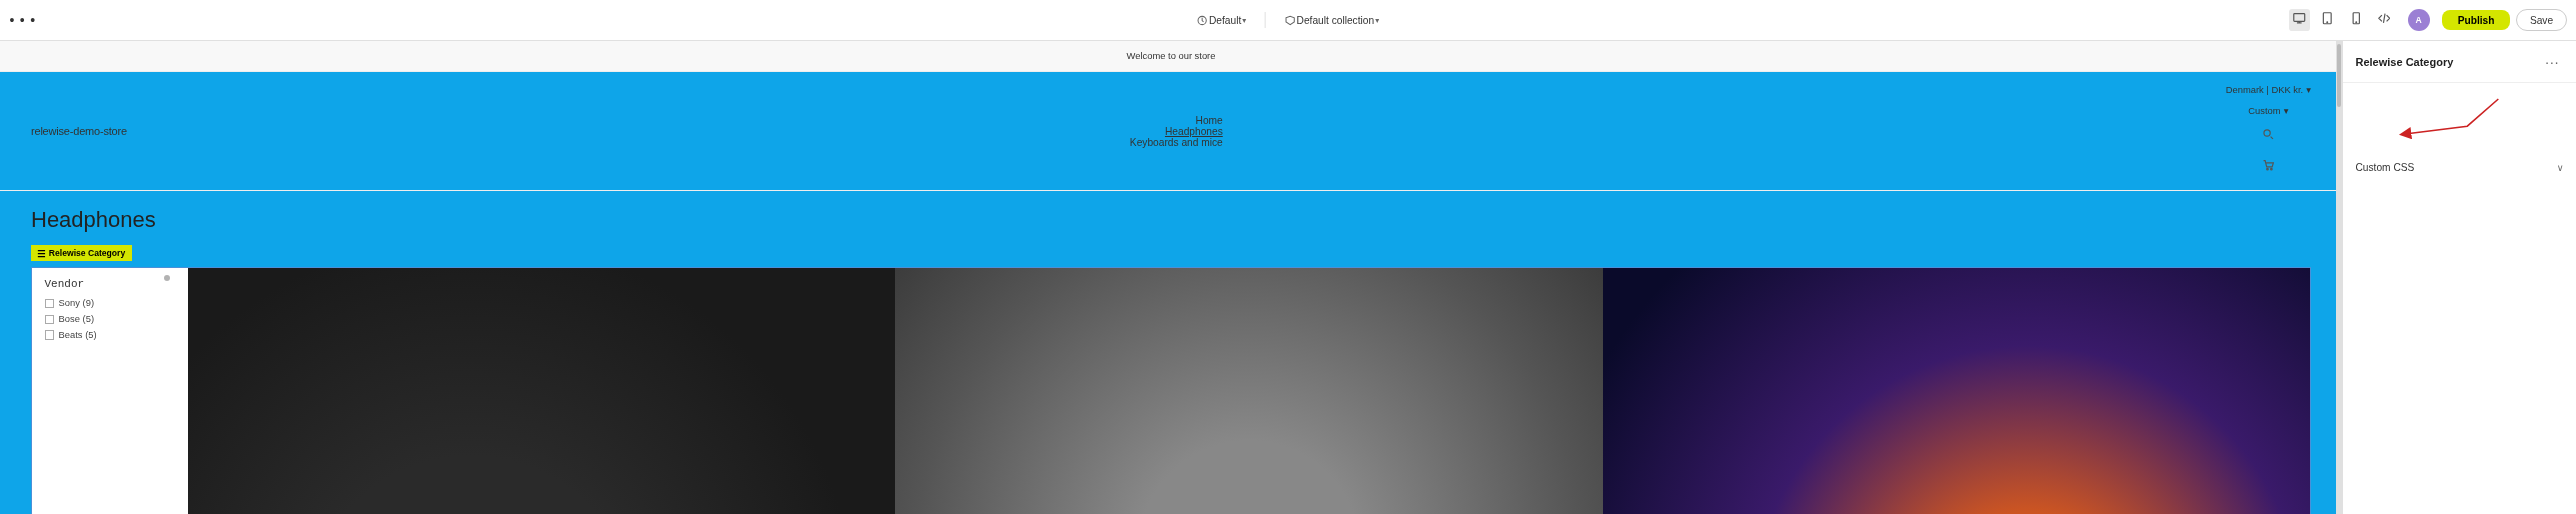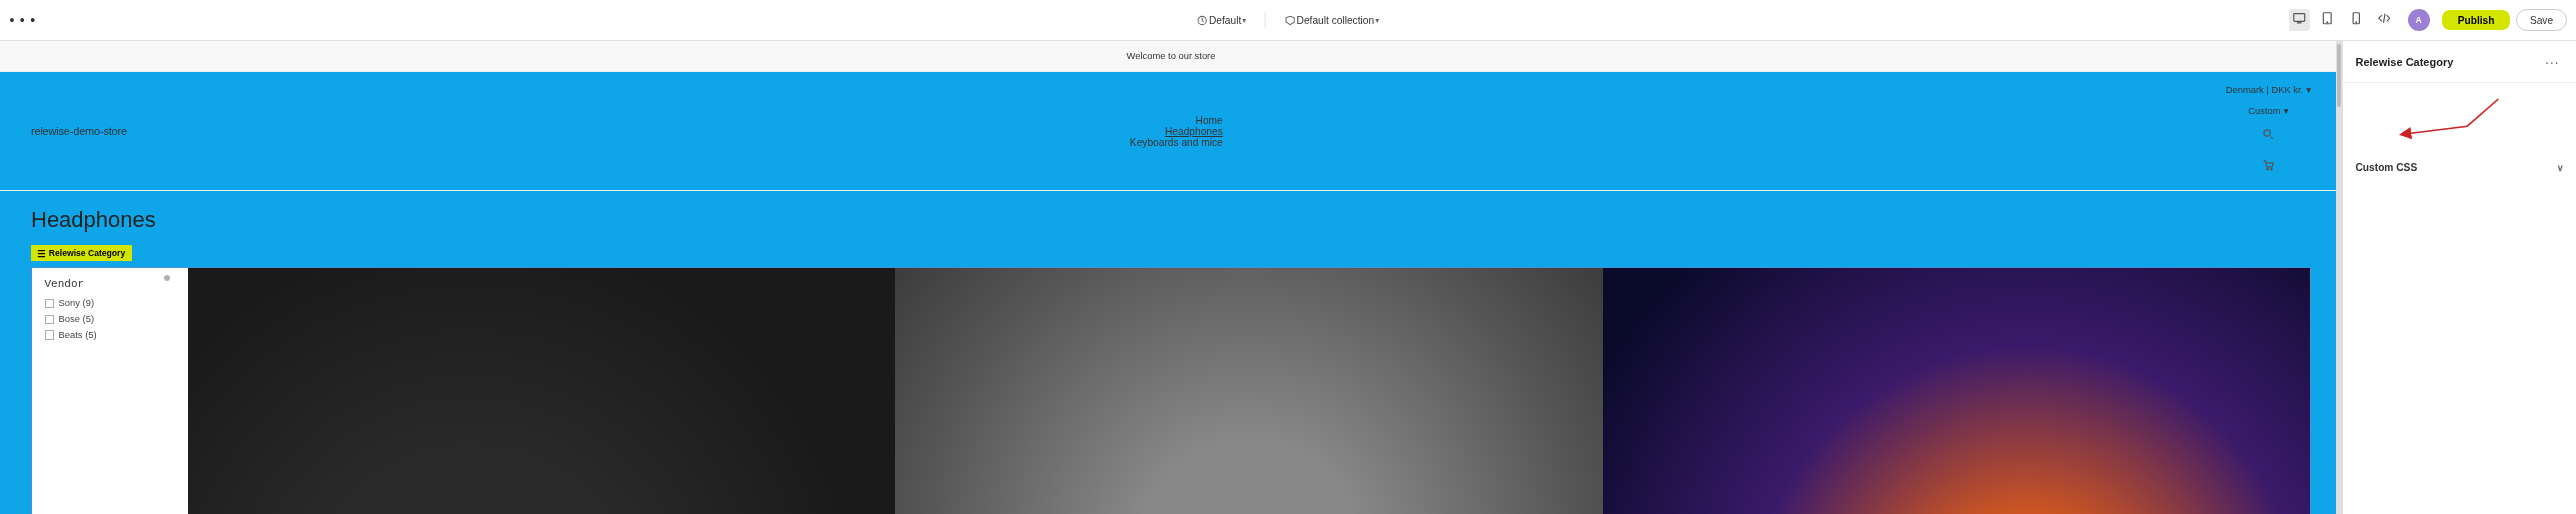--- a/index.html
+++ b/index.html
@@ -323,21 +323,20 @@
     .right-panel-body {
       flex: 1;
       padding: 12.5px;
     }
     .custom-css-row {
       display: flex;
       align-items: center;
       justify-content: space-between;
       cursor: pointer;
       padding: 3.1px 0;
-      font-weight: bold;
     }
     .custom-css-label {
       font-size: 10.2px;
       color: #333;
     }
     .expand-icon {
       font-size: 9.4px;
       color: #666;
     }
 

